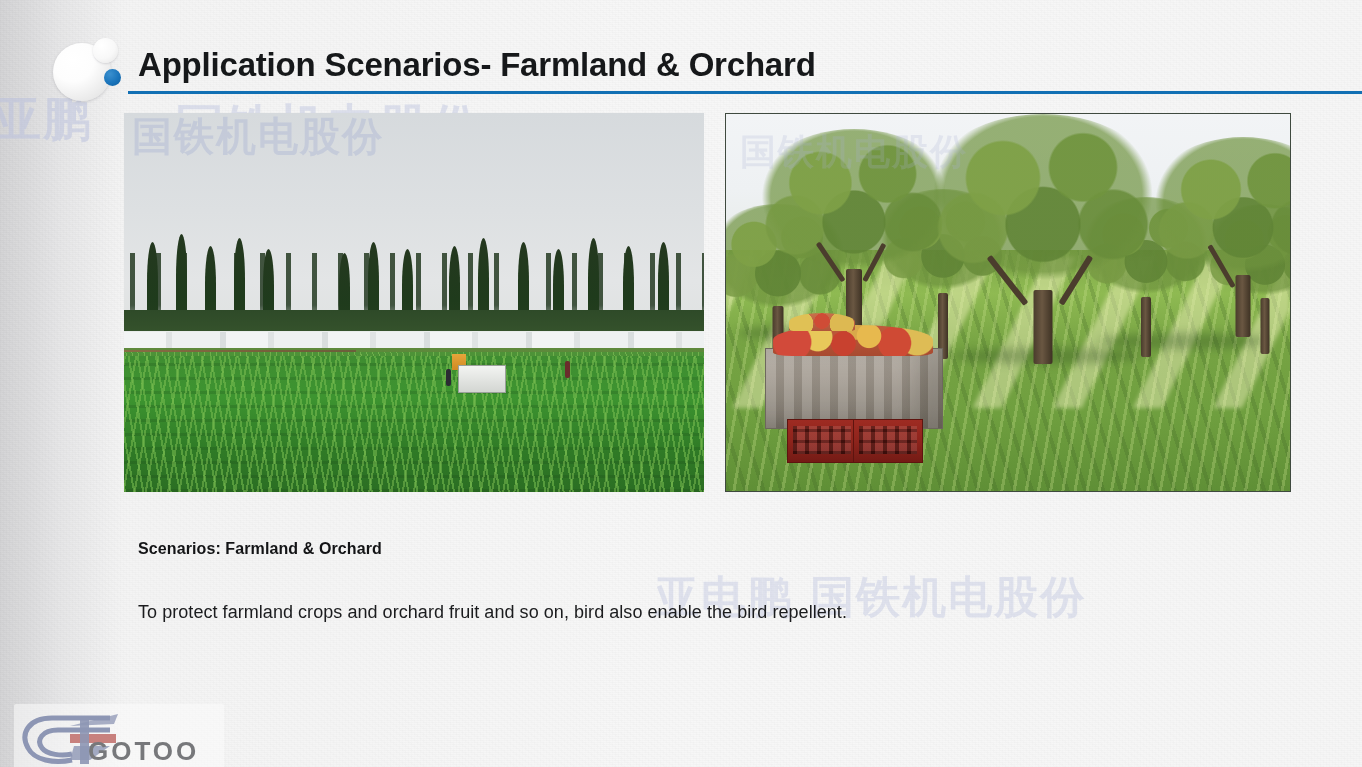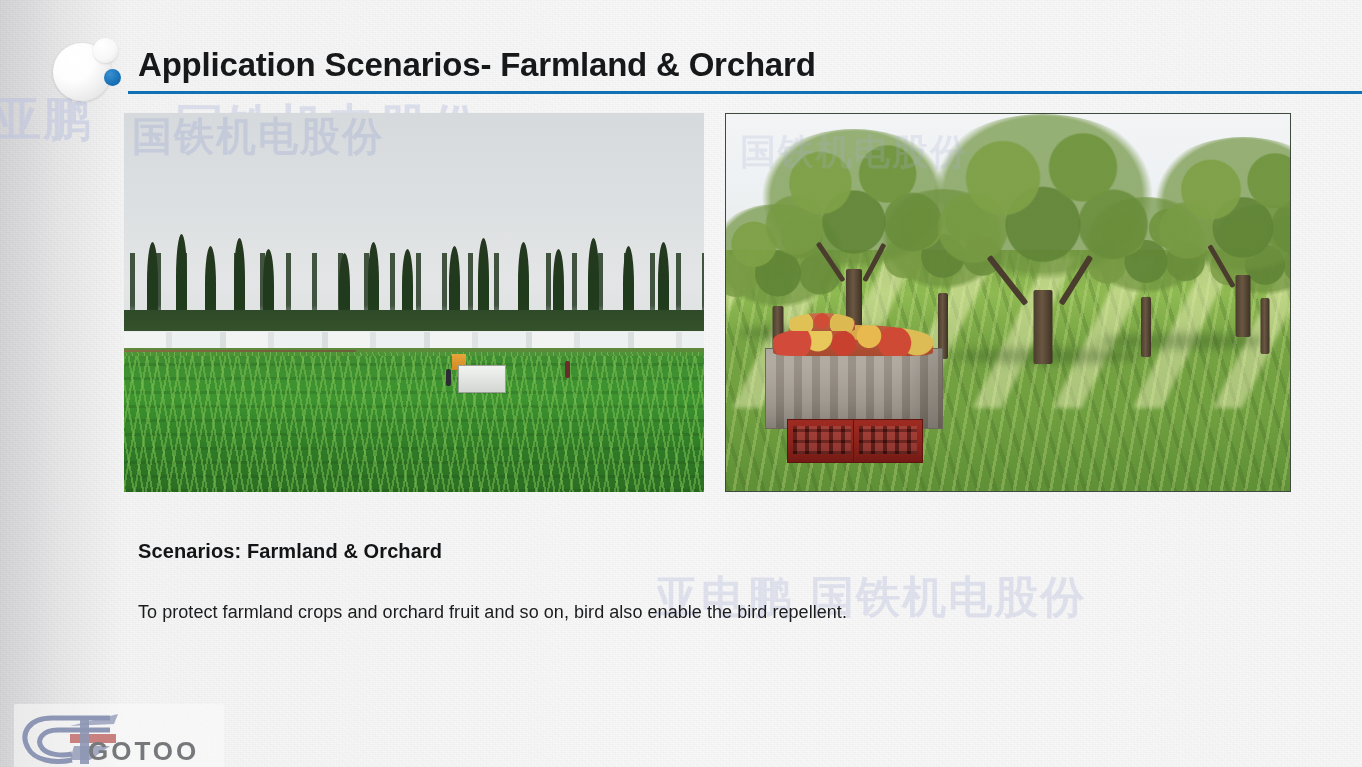--- a/index.html
+++ b/index.html
@@ -256,21 +256,21 @@
     background:
       radial-gradient(circle at 18% 60%, #e0c155 0 22%, rgba(0,0,0,0) 23%),
       radial-gradient(circle at 50% 45%, #cf4c36 0 22%, rgba(0,0,0,0) 23%),
       radial-gradient(circle at 80% 60%, #ddb952 0 22%, rgba(0,0,0,0) 23%),
       linear-gradient(#c9714a,#b0553a);
   }
 
   
   .lead {
     position:absolute; left:138px; top:540px; z-index:5;
-    font-size:20px; font-weight:700; color:#131416; letter-spacing:.1px;
+    font-size:16px; font-weight:700; color:#131416; letter-spacing:.1px;
   }
   .para {
     position:absolute; left:138px; top:602px; z-index:5;
     font-size:18px; color:#1b1c1e; letter-spacing:.05px; white-space:nowrap;
   }
 
   
   .logo { position:absolute; left:14px; top:704px; width:210px; height:72px; z-index:6; }
   .logo-plate {
     position:absolute; inset:0; background:rgba(252,252,252,.55); border-radius:2px;

